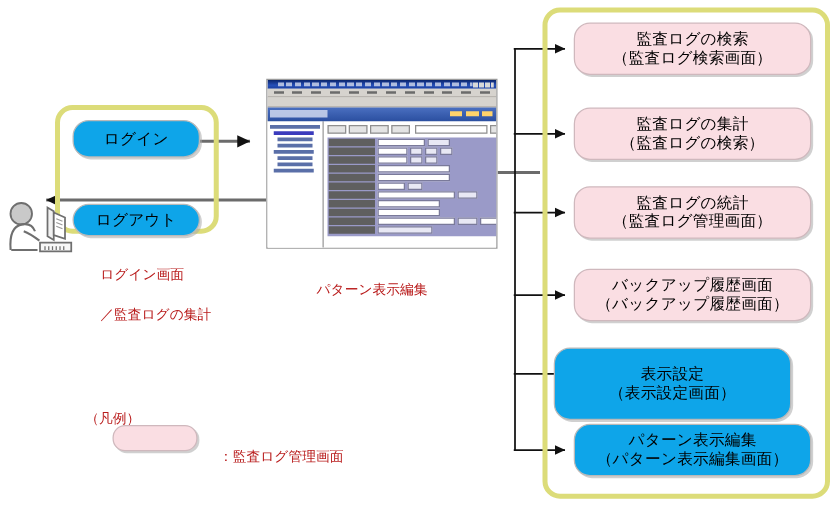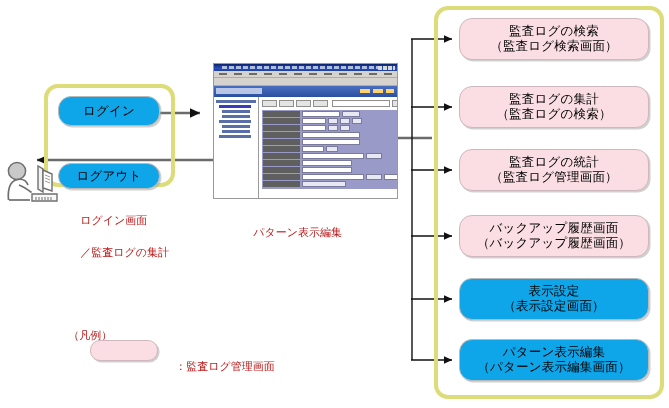--- a/index.html
+++ b/index.html
@@ -441,21 +441,21 @@
   <div class="node pink" style="left:459px; top:149px; width:190px; height:42px;align-items:center;">
     <span class="l1">監査ログの統計</span>
     <span class="l2">（監査ログ管理画面）</span>
   </div>
 
   <div class="node pink" style="left:459px; top:215px; width:190px; height:42px;">
     <span class="l1">バックアップ履歴画面</span>
     <span class="l2">（バックアップ履歴画面）</span>
   </div>
 
-  <div class="node" style="left:459px; top:278px; width:190px; height:42px;">
+  <div class="node" style="left:443px; top:278px; width:190px; height:58px;">
     <span class="l1">表示設定</span>
     <span class="l2">（表示設定画面）</span>
   </div>
 
   <div class="node" style="left:459px; top:339px; width:190px; height:42px;">
     <span class="l1">パターン表示編集</span>
     <span class="l2">（パターン表示編集画面）</span>
   </div>
 
   <div class="caption" style="left:56px; top:311px;">

